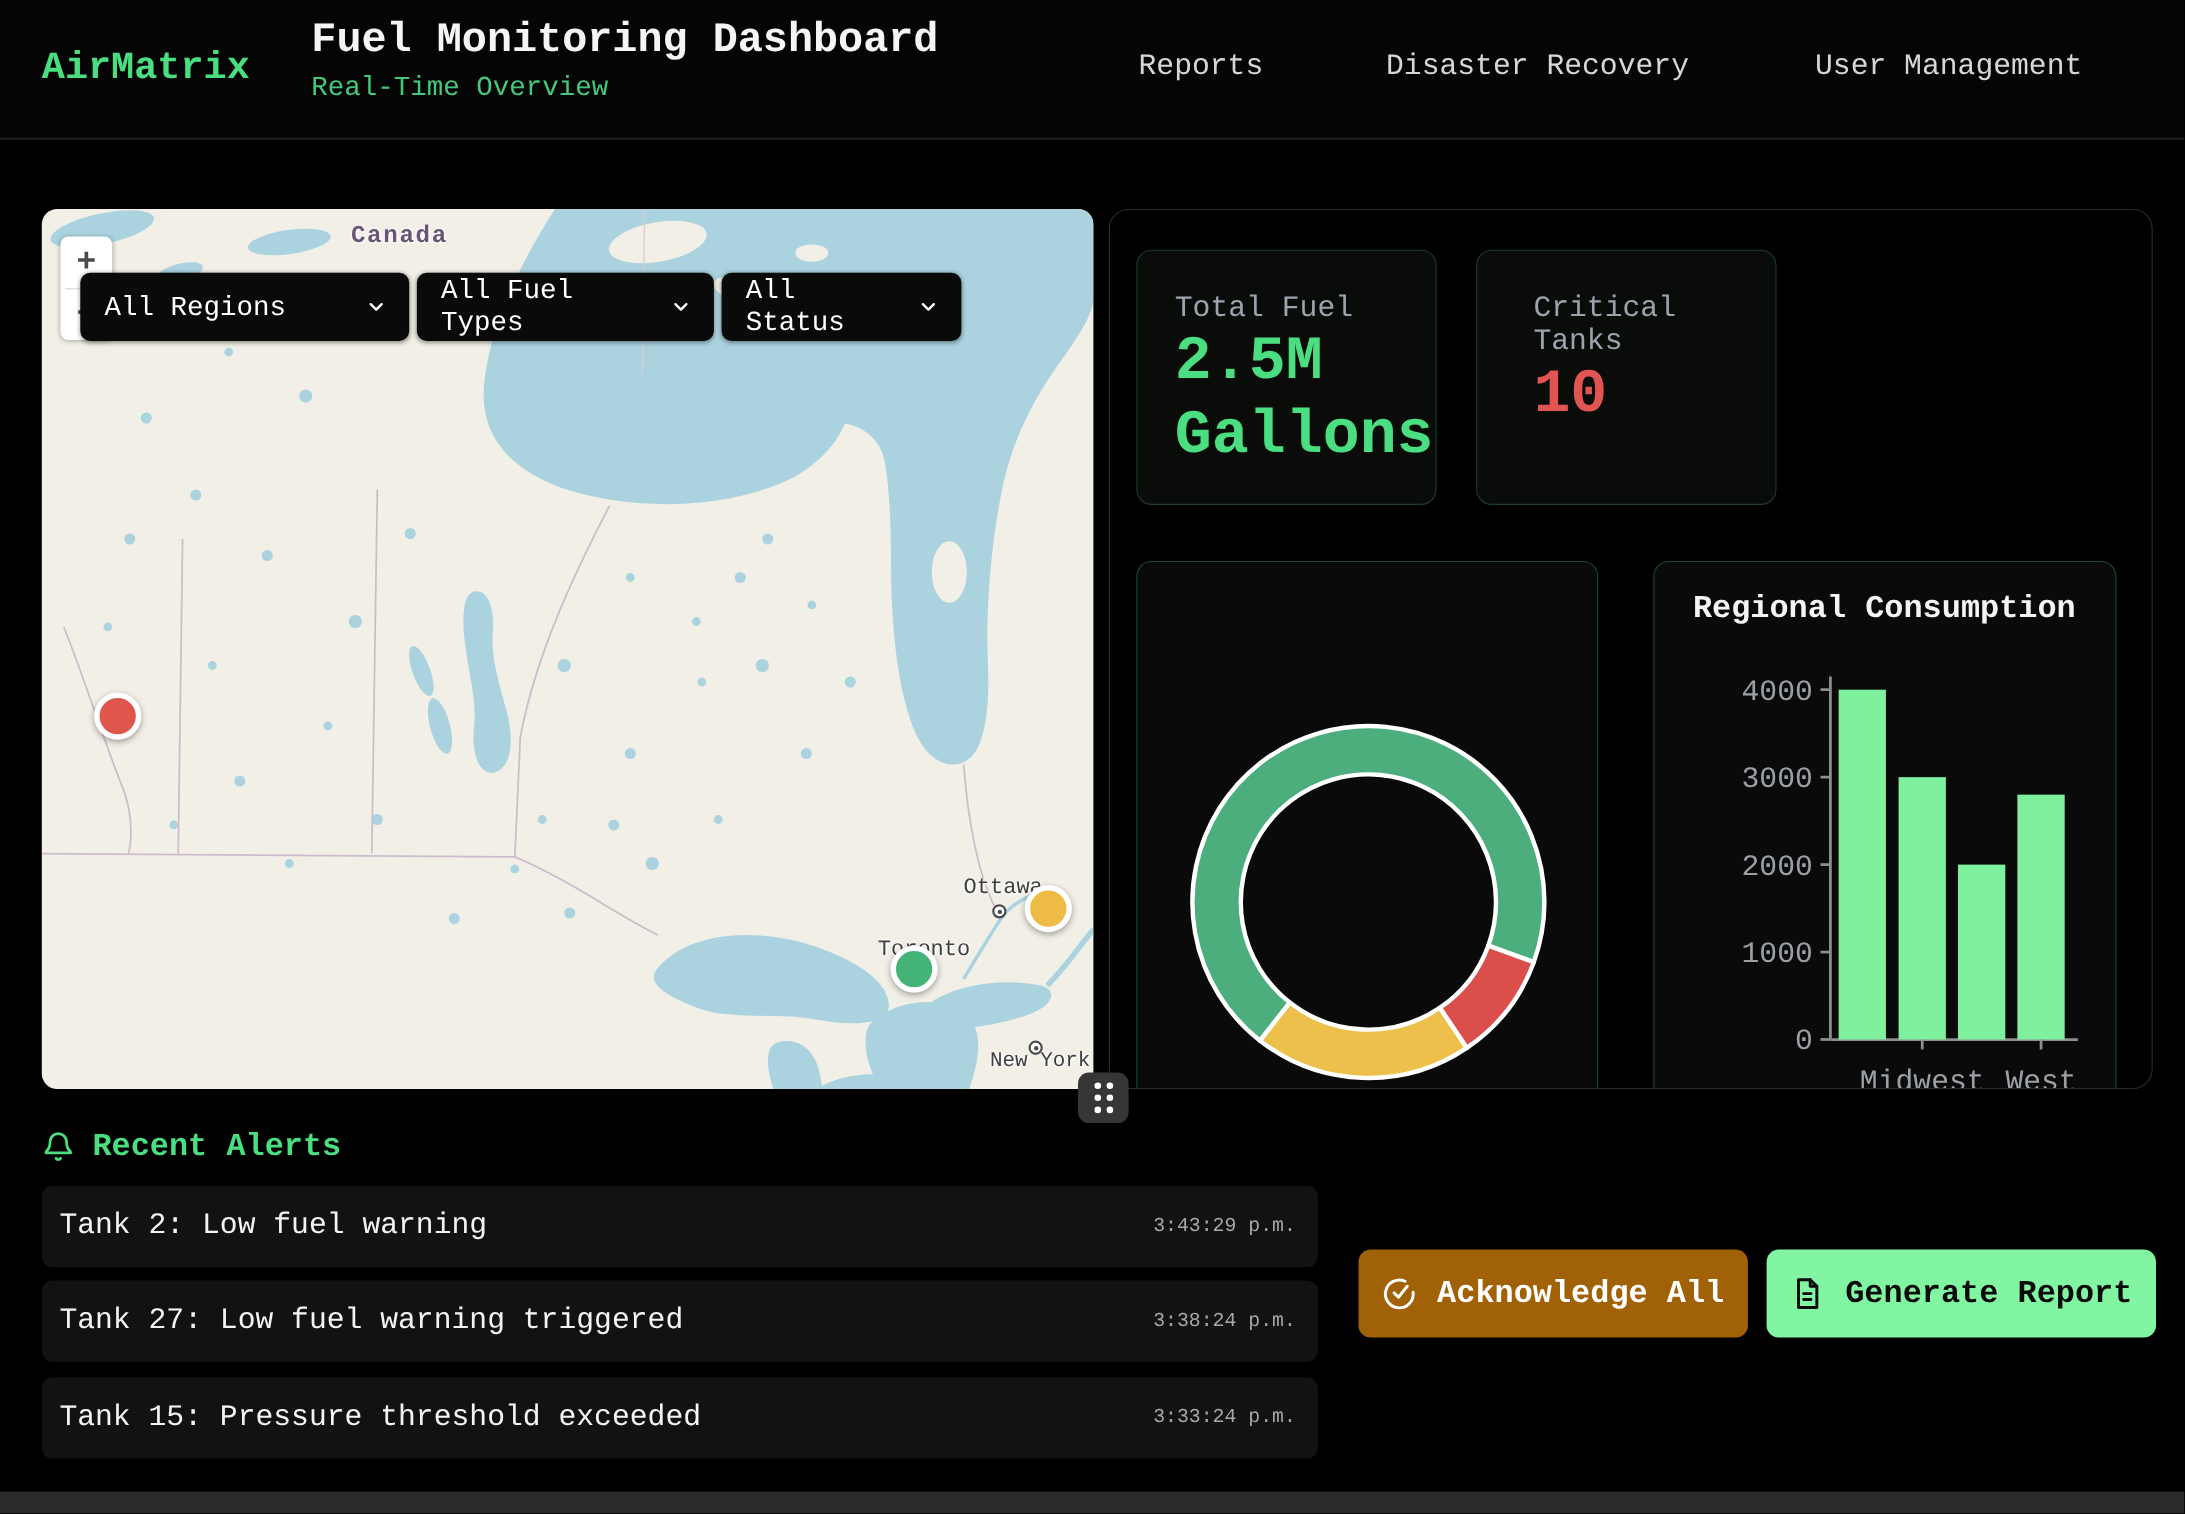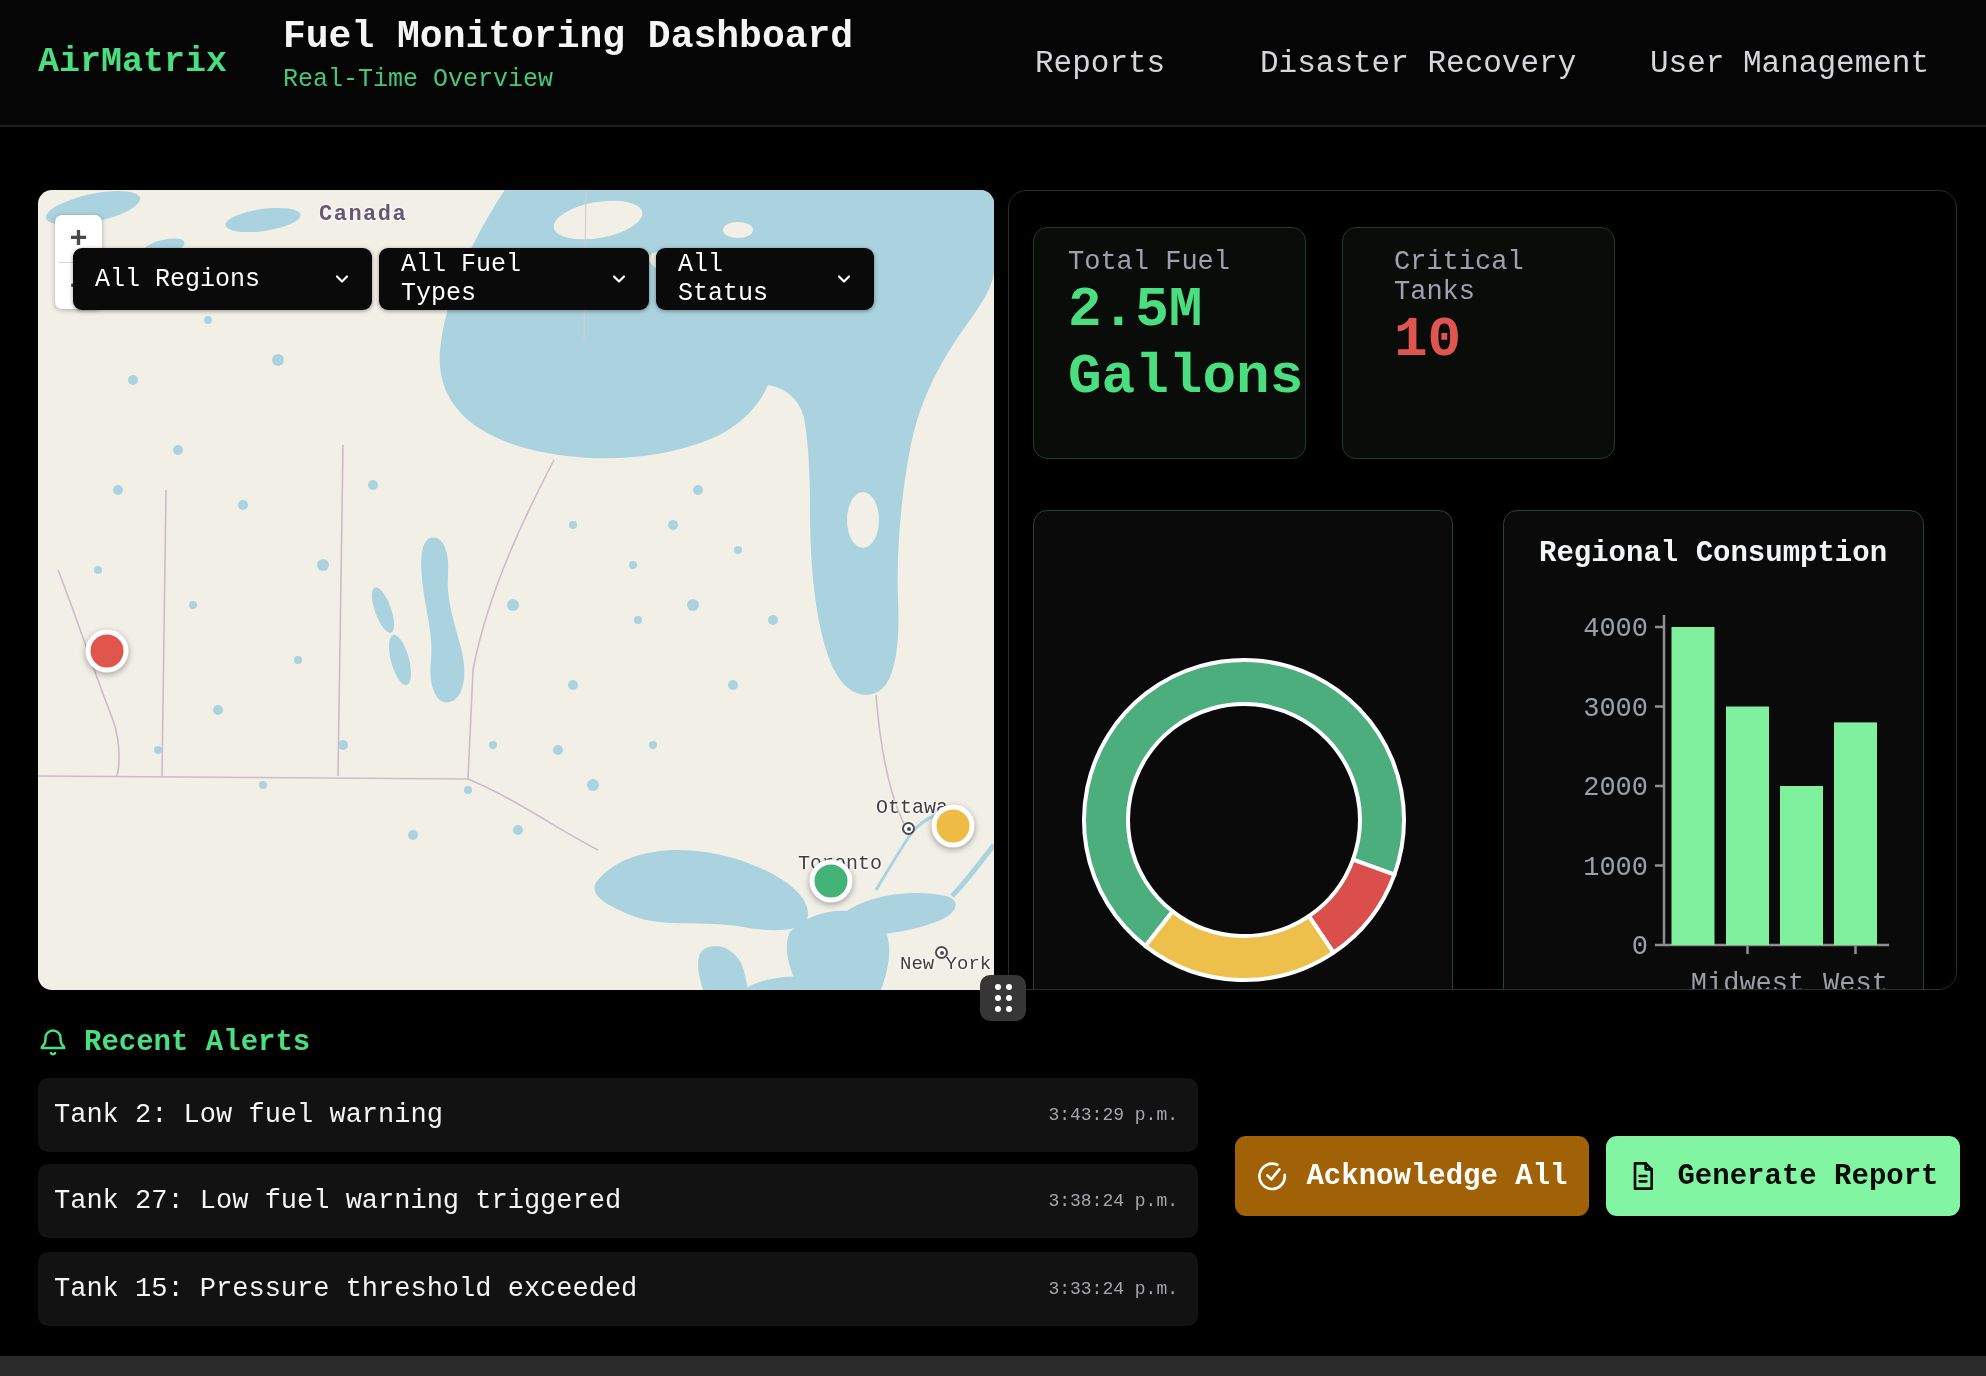--- a/index.html
+++ b/index.html
@@ -5,21 +5,21 @@
   html,body{margin:0;padding:0;background:#000;}
   #app{position:relative;width:1986px;height:1376px;background:#000;overflow:hidden;
        font-family:Liberation Mono, monospace;-webkit-font-smoothing:antialiased;}
 
   
   .header{position:absolute;left:0;top:0;width:100%;height:125px;background:#050505;border-bottom:2px solid #1e1e1e;}
   .brand{position:absolute;left:38px;top:42px;font-size:35px;font-weight:700;color:#4ade80;}
   .title-block{position:absolute;left:283px;top:15px;}
   .page-title{font-size:38px;font-weight:700;color:#f5f5f5;}
   .page-subtitle{margin-top:7px;font-size:25px;font-weight:500;color:#46c87a;}
-  .nav-item{position:absolute;top:46px;font-size:31px;color:#d6d6da;cursor:pointer;}
+  .nav-item{position:absolute;top:46px;font-size:27px;color:#d6d6da;cursor:pointer;}
   #nav-0{left:1035px;} #nav-1{left:1260px;} #nav-2{left:1650px;}
 
   
   #map-area{position:absolute;left:38px;top:190px;width:956px;height:800px;border-radius:14px;overflow:hidden;background:#f2efe7;}
   #map-svg{position:absolute;left:0;top:0;}
   .map-place{position:absolute;color:#3f3f3f;font-size:20px;
      text-shadow:0 0 3px #fff,0 0 3px #fff,1px 1px 2px #fff;white-space:nowrap;}
   #lbl-canada{left:281px;top:12px;color:#6a5672;font-weight:600;letter-spacing:1.5px;font-size:22px;}
   #lbl-ottawa{left:838px;top:606px;}
   #lbl-toronto{left:760px;top:662px;}
@@ -48,21 +48,21 @@
      z-index:6;display:flex;align-items:center;justify-content:center;cursor:pointer;}
   #map-handle .dots{display:grid;grid-template-columns:6px 6px;grid-auto-rows:6px;gap:5px;}
   #map-handle .dots span{width:6px;height:6px;border-radius:50%;background:#fff;}
 
   
   #right-panel{position:absolute;left:1008px;top:190px;width:949px;height:800px;background:#000;
      border:1px solid #2c2c2c;border-radius:18px;overflow:hidden;box-sizing:border-box;}
   .stat-card{position:absolute;top:36px;width:273px;height:232px;background:#0a0c0a;
      border:1px solid #1c3d2c;border-radius:14px;box-sizing:border-box;}
   #stat-0{left:24px;} #stat-1{left:333px;padding-left:17px;} #stat-2{left:642px;}
-  .stat-label{margin:19px 0 0 34px;font-size:27px;color:#9ca3af;}
+  .stat-label{margin:38px 0 0 34px;font-size:27px;color:#9ca3af;}
   .stat-value{margin:0 0 0 34px;font-size:56px;font-weight:700;line-height:1.2;}
   #stat-0 .stat-value{color:#4ade80;} #stat-1 .stat-value{color:#e05552;} #stat-2 .stat-value{color:#e6b63f;}
 
   .chart-card{position:absolute;top:319px;height:500px;background:#0a0a0a;
      border:1px solid #1d4836;border-radius:14px;box-sizing:border-box;}
   #donut-card{left:24px;width:420px;} #bar-card{left:494px;width:421px;}
   .chart-title{position:absolute;left:35px;top:26px;font-size:29px;font-weight:700;color:#f3f4f6;white-space:nowrap;}
   .chart-card svg{position:absolute;left:0;top:0;font-family:inherit;}
 
   

